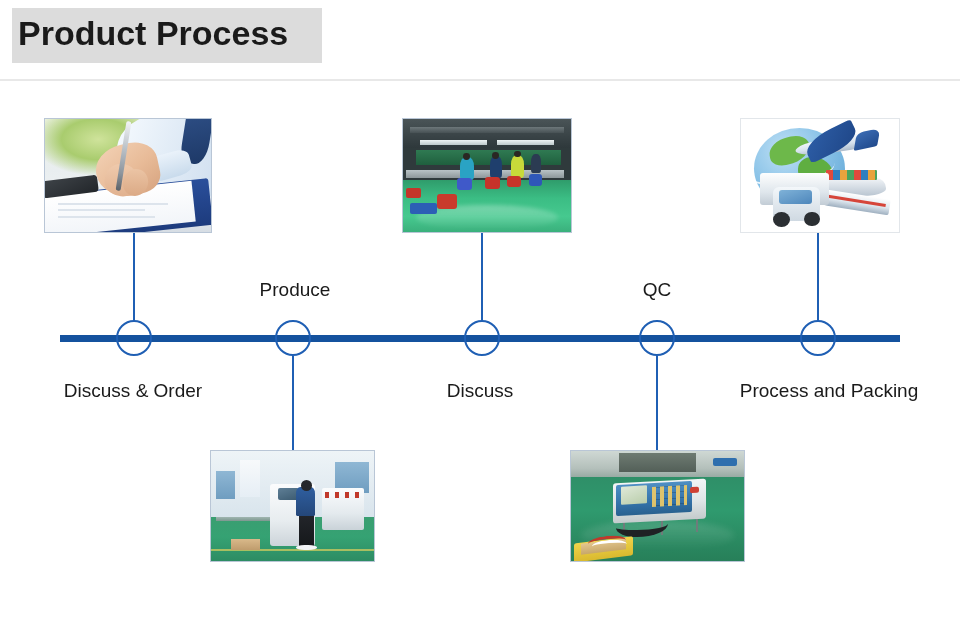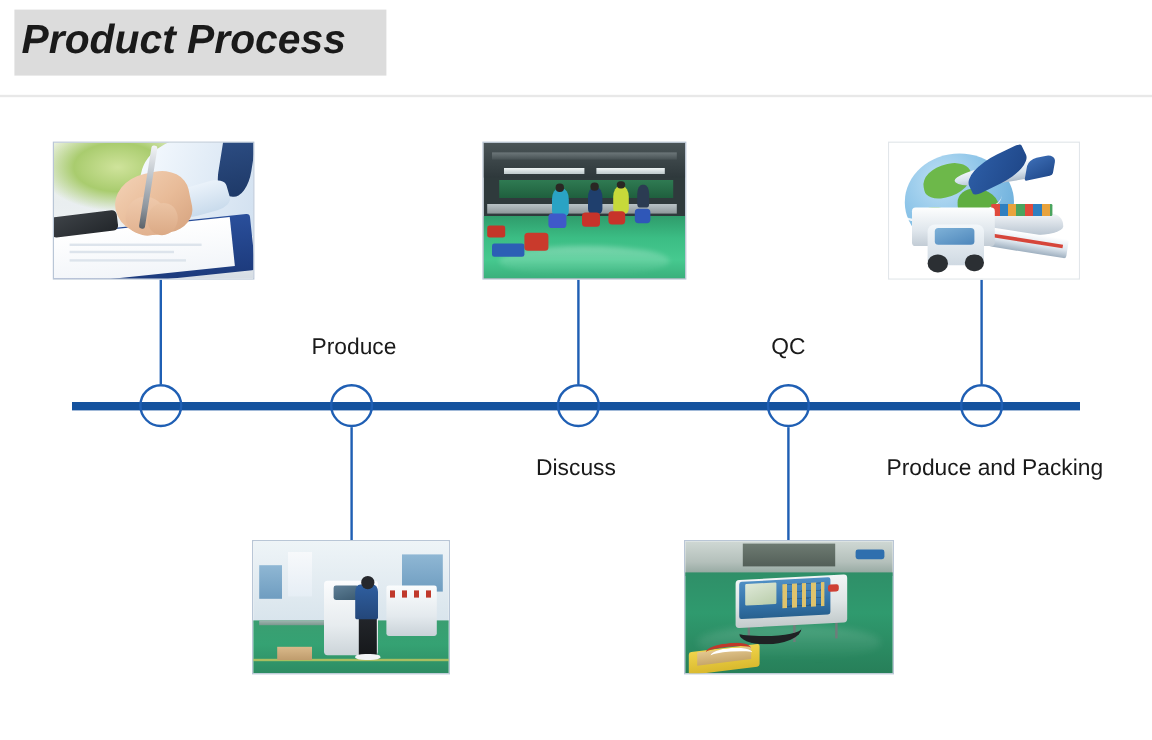--- a/index.html
+++ b/index.html
@@ -32,21 +32,20 @@
   }
   .title-text {
     position: absolute;
     left: 18px;
     top: 14px;
     font-size: 34px;
     font-weight: bold;
     color: #1a1a1a;
     letter-spacing: 0px;
     white-space: nowrap;
-    font-style: italic;
   }
   .header-rule {
     position: absolute;
     left: 0px;
     top: 79px;
     width: 960px;
     height: 2px;
     background: #e8e8e8;
   }
 
@@ -580,18 +579,19 @@
   </div>
 
   <div class="timeline-bar"></div>
 
   <div class="node" style="left:116px; top:320px;"></div>
   <div class="node" style="left:275px; top:320px;"></div>
   <div class="node" style="left:464px; top:320px;"></div>
   <div class="node" style="left:639px; top:320px;"></div>
   <div class="node" style="left:800px; top:320px;"></div>
 
+  <div class="step-label" style="left:133px; top:380px;">Discuss &amp; Order</div>
   <div class="step-label" style="left:295px; top:279px;">Produce</div>
   <div class="step-label" style="left:480px; top:380px;">Discuss</div>
   <div class="step-label" style="left:657px; top:279px;">QC</div>
-  <div class="step-label" style="left:829px; top:380px;">Produce and Packing</div>
+  <div class="step-label" style="left:829px; top:380px;">Process and Packing</div>
 
 </div>
 
 </body></html>

